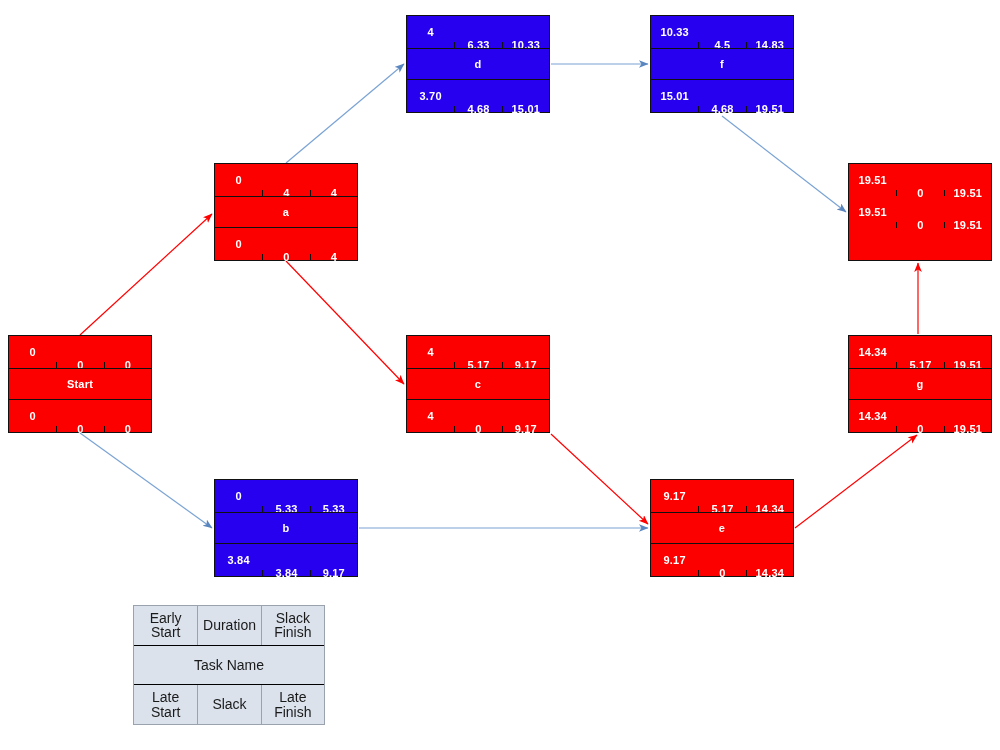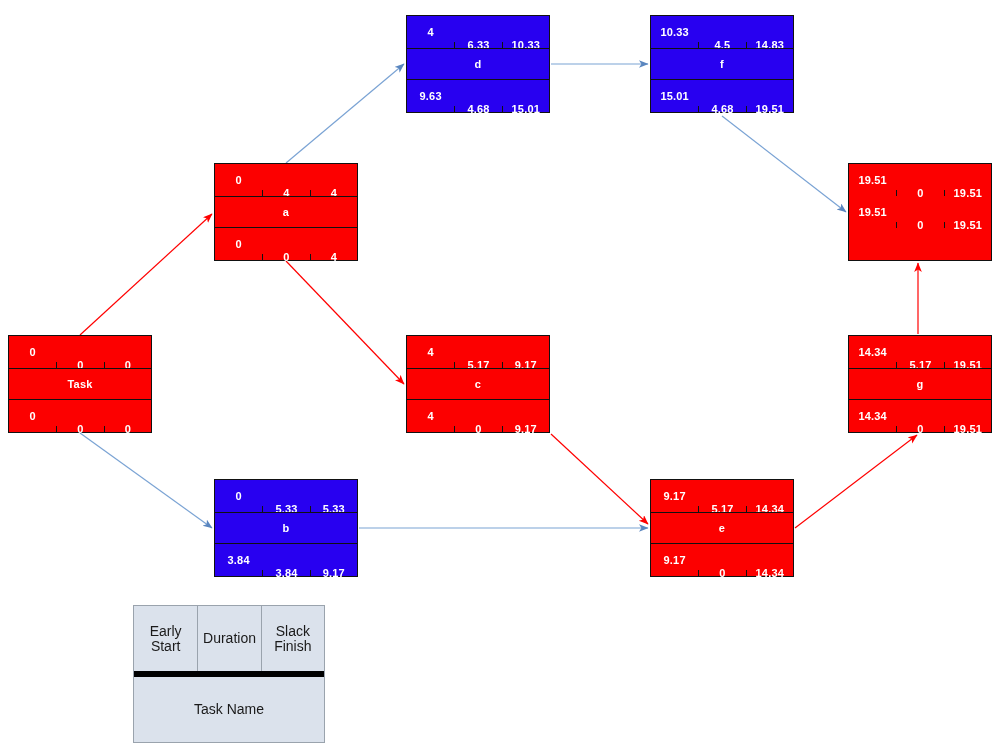--- a/index.html
+++ b/index.html
@@ -71,34 +71,34 @@
   }
   .node.critical { background: #fc0000; }
   .node.noncritical { background: #2800f0; }
 
   
   #legend {
     position: absolute;
     left: 133px;
     top: 605px;
     width: 192px;
-    height: 138px;
+    height: 120px;
     box-sizing: border-box;
     border: 1px solid #9aa3ad;
     background: #dbe2ec;
     display: flex;
     flex-direction: column;
     z-index: 5;
   }
   #legend .lrow {
     display: flex;
     flex: 1 1 33.3333%;
   }
   #legend .lrow + .lrow {
-    border-top: 6px solid #000000;
+    border-top: 1px solid #000000;
   }
   #legend .lcell {
     flex: 1 1 33.3333%;
     display: flex;
     align-items: center;
     justify-content: center;
     text-align: center;
     font-size: 14px;
     color: #1a1a1a;
     line-height: 1.05;
@@ -142,21 +142,21 @@
   </svg>
 
   <div id="nodes-group">
       <div class="node critical" style="left: 8px; top: 335px;">
         <div class="row">
           <div class="cell">0</div>
           <div class="cell">0</div>
           <div class="cell">0</div>
         </div>
         <div class="row mid">
-          <div class="cell">Task</div>
+          <div class="cell">Start</div>
         </div>
         <div class="row">
           <div class="cell">0</div>
           <div class="cell">0</div>
           <div class="cell">0</div>
         </div>
       </div>
       <div class="node critical" style="left: 214px; top: 163px;">
         <div class="row">
           <div class="cell">0</div>
@@ -205,21 +205,21 @@
       <div class="node noncritical" style="left: 406px; top: 15px;">
         <div class="row">
           <div class="cell">4</div>
           <div class="cell">6.33</div>
           <div class="cell">10.33</div>
         </div>
         <div class="row mid">
           <div class="cell">d</div>
         </div>
         <div class="row">
-          <div class="cell">9.63</div>
+          <div class="cell">3.70</div>
           <div class="cell">4.68</div>
           <div class="cell">15.01</div>
         </div>
       </div>
       <div class="node critical" style="left: 650px; top: 479px;">
         <div class="row">
           <div class="cell">9.17</div>
           <div class="cell">5.17</div>
           <div class="cell">14.34</div>
         </div>
@@ -278,15 +278,20 @@
 
   <div id="legend">
     <div class="lrow">
       <div class="lcell">Early Start</div>
       <div class="lcell">Duration</div>
       <div class="lcell">Slack Finish</div>
     </div>
     <div class="lrow mid">
       <div class="lcell">Task Name</div>
     </div>
+    <div class="lrow">
+      <div class="lcell">Late Start</div>
+      <div class="lcell">Slack</div>
+      <div class="lcell">Late Finish</div>
+    </div>
   </div>
 
 </div>
 
 </body></html>

